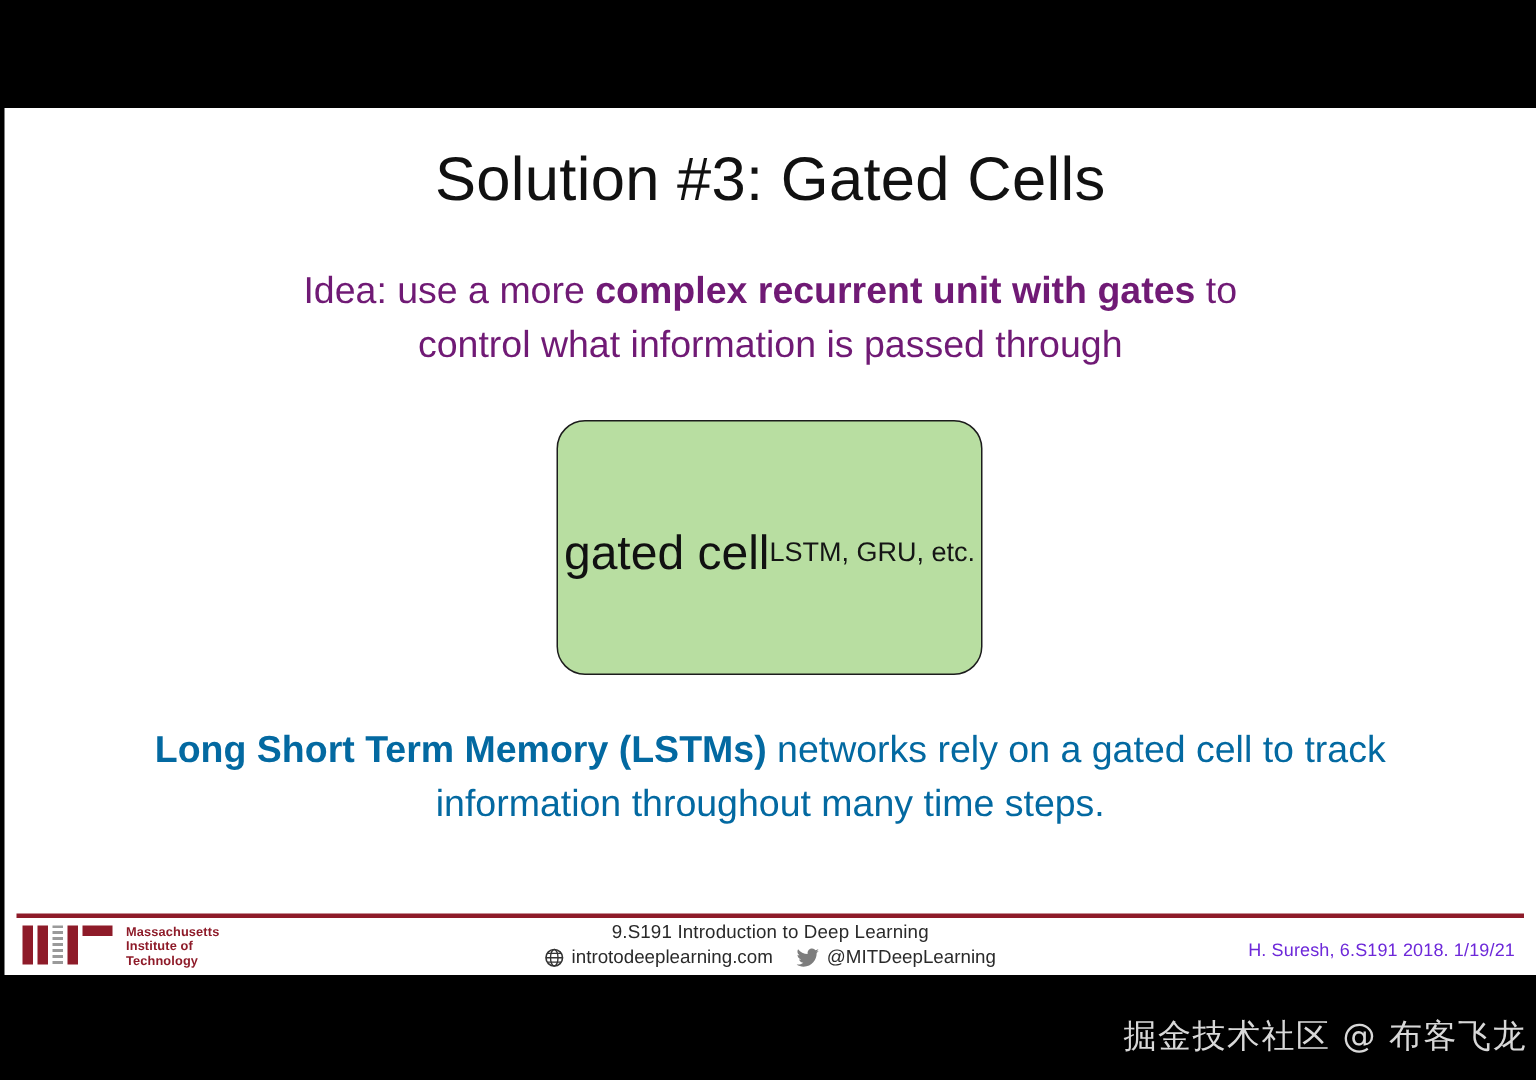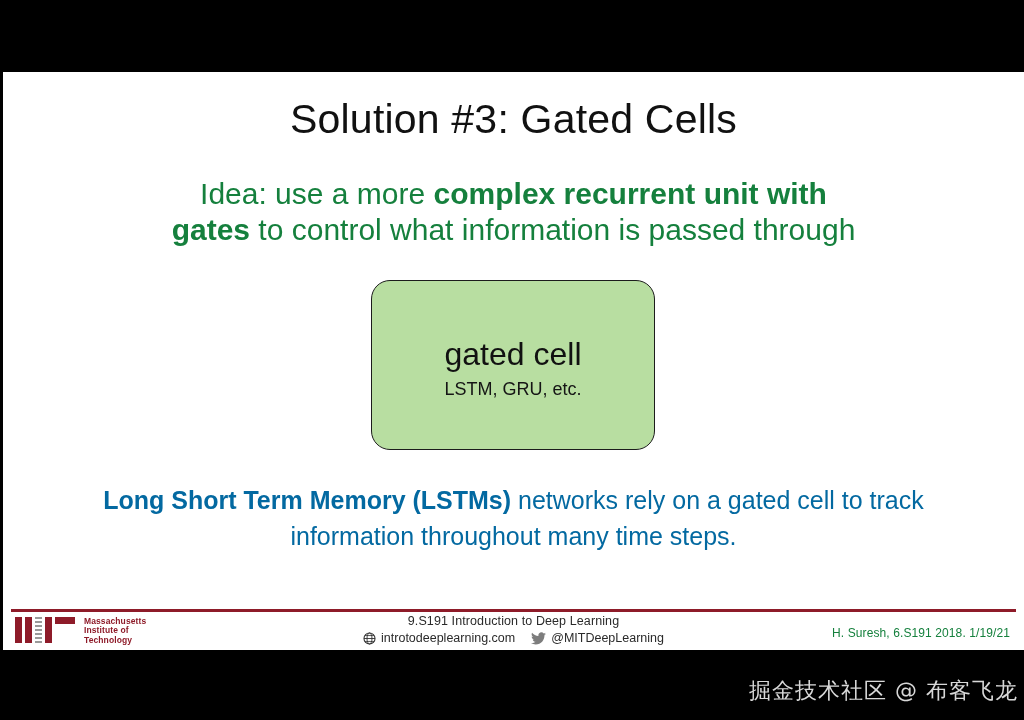--- a/index.html
+++ b/index.html
@@ -51,43 +51,43 @@
   }
 
   
   #idea-paragraph {
     position: absolute;
     left: 50%;
     transform: translateX(-50%);
     top: 104px;
     width: 700px;
     text-align: center;
-    font-size: 30px;
+    font-size: 25px;
     line-height: 36px;
-    color: #15803d;
+    color: #701a75;
     font-family: "Liberation Sans", sans-serif;
   }
   #idea-paragraph .em {
     font-weight: bold;
   }
 
   
   #gated-cell-box {
     position: absolute;
     left: 368px;
     top: 208px;
     width: 284px;
     height: 170px;
     box-sizing: border-box;
     background: #b9debf;
     background: #b8dea1;
     border: 1.5px solid #1c1c1c;
     border-radius: 19px;
     display: flex;
-    flex-direction: column;
+    flex-direction: row;
     align-items: center;
     justify-content: center;
   }
   #gated-cell-title {
     font-size: 32px;
     color: #111111;
     font-family: "Liberation Sans", sans-serif;
     line-height: 1.05;
     margin-top: 8px;
   }
@@ -212,21 +212,21 @@
     flex: none;
     display: block;
   }
 
   
   #footer-right {
     position: absolute;
     right: 14px;
     top: 14px;
     font-size: 12px;
-    color: #15803d;
+    color: #6d28d9;
     font-family: "Liberation Sans", sans-serif;
     white-space: nowrap;
     letter-spacing: 0.1px;
   }
 
   
   #watermark {
     position: absolute;
     right: 22px;
     bottom: 14px;

